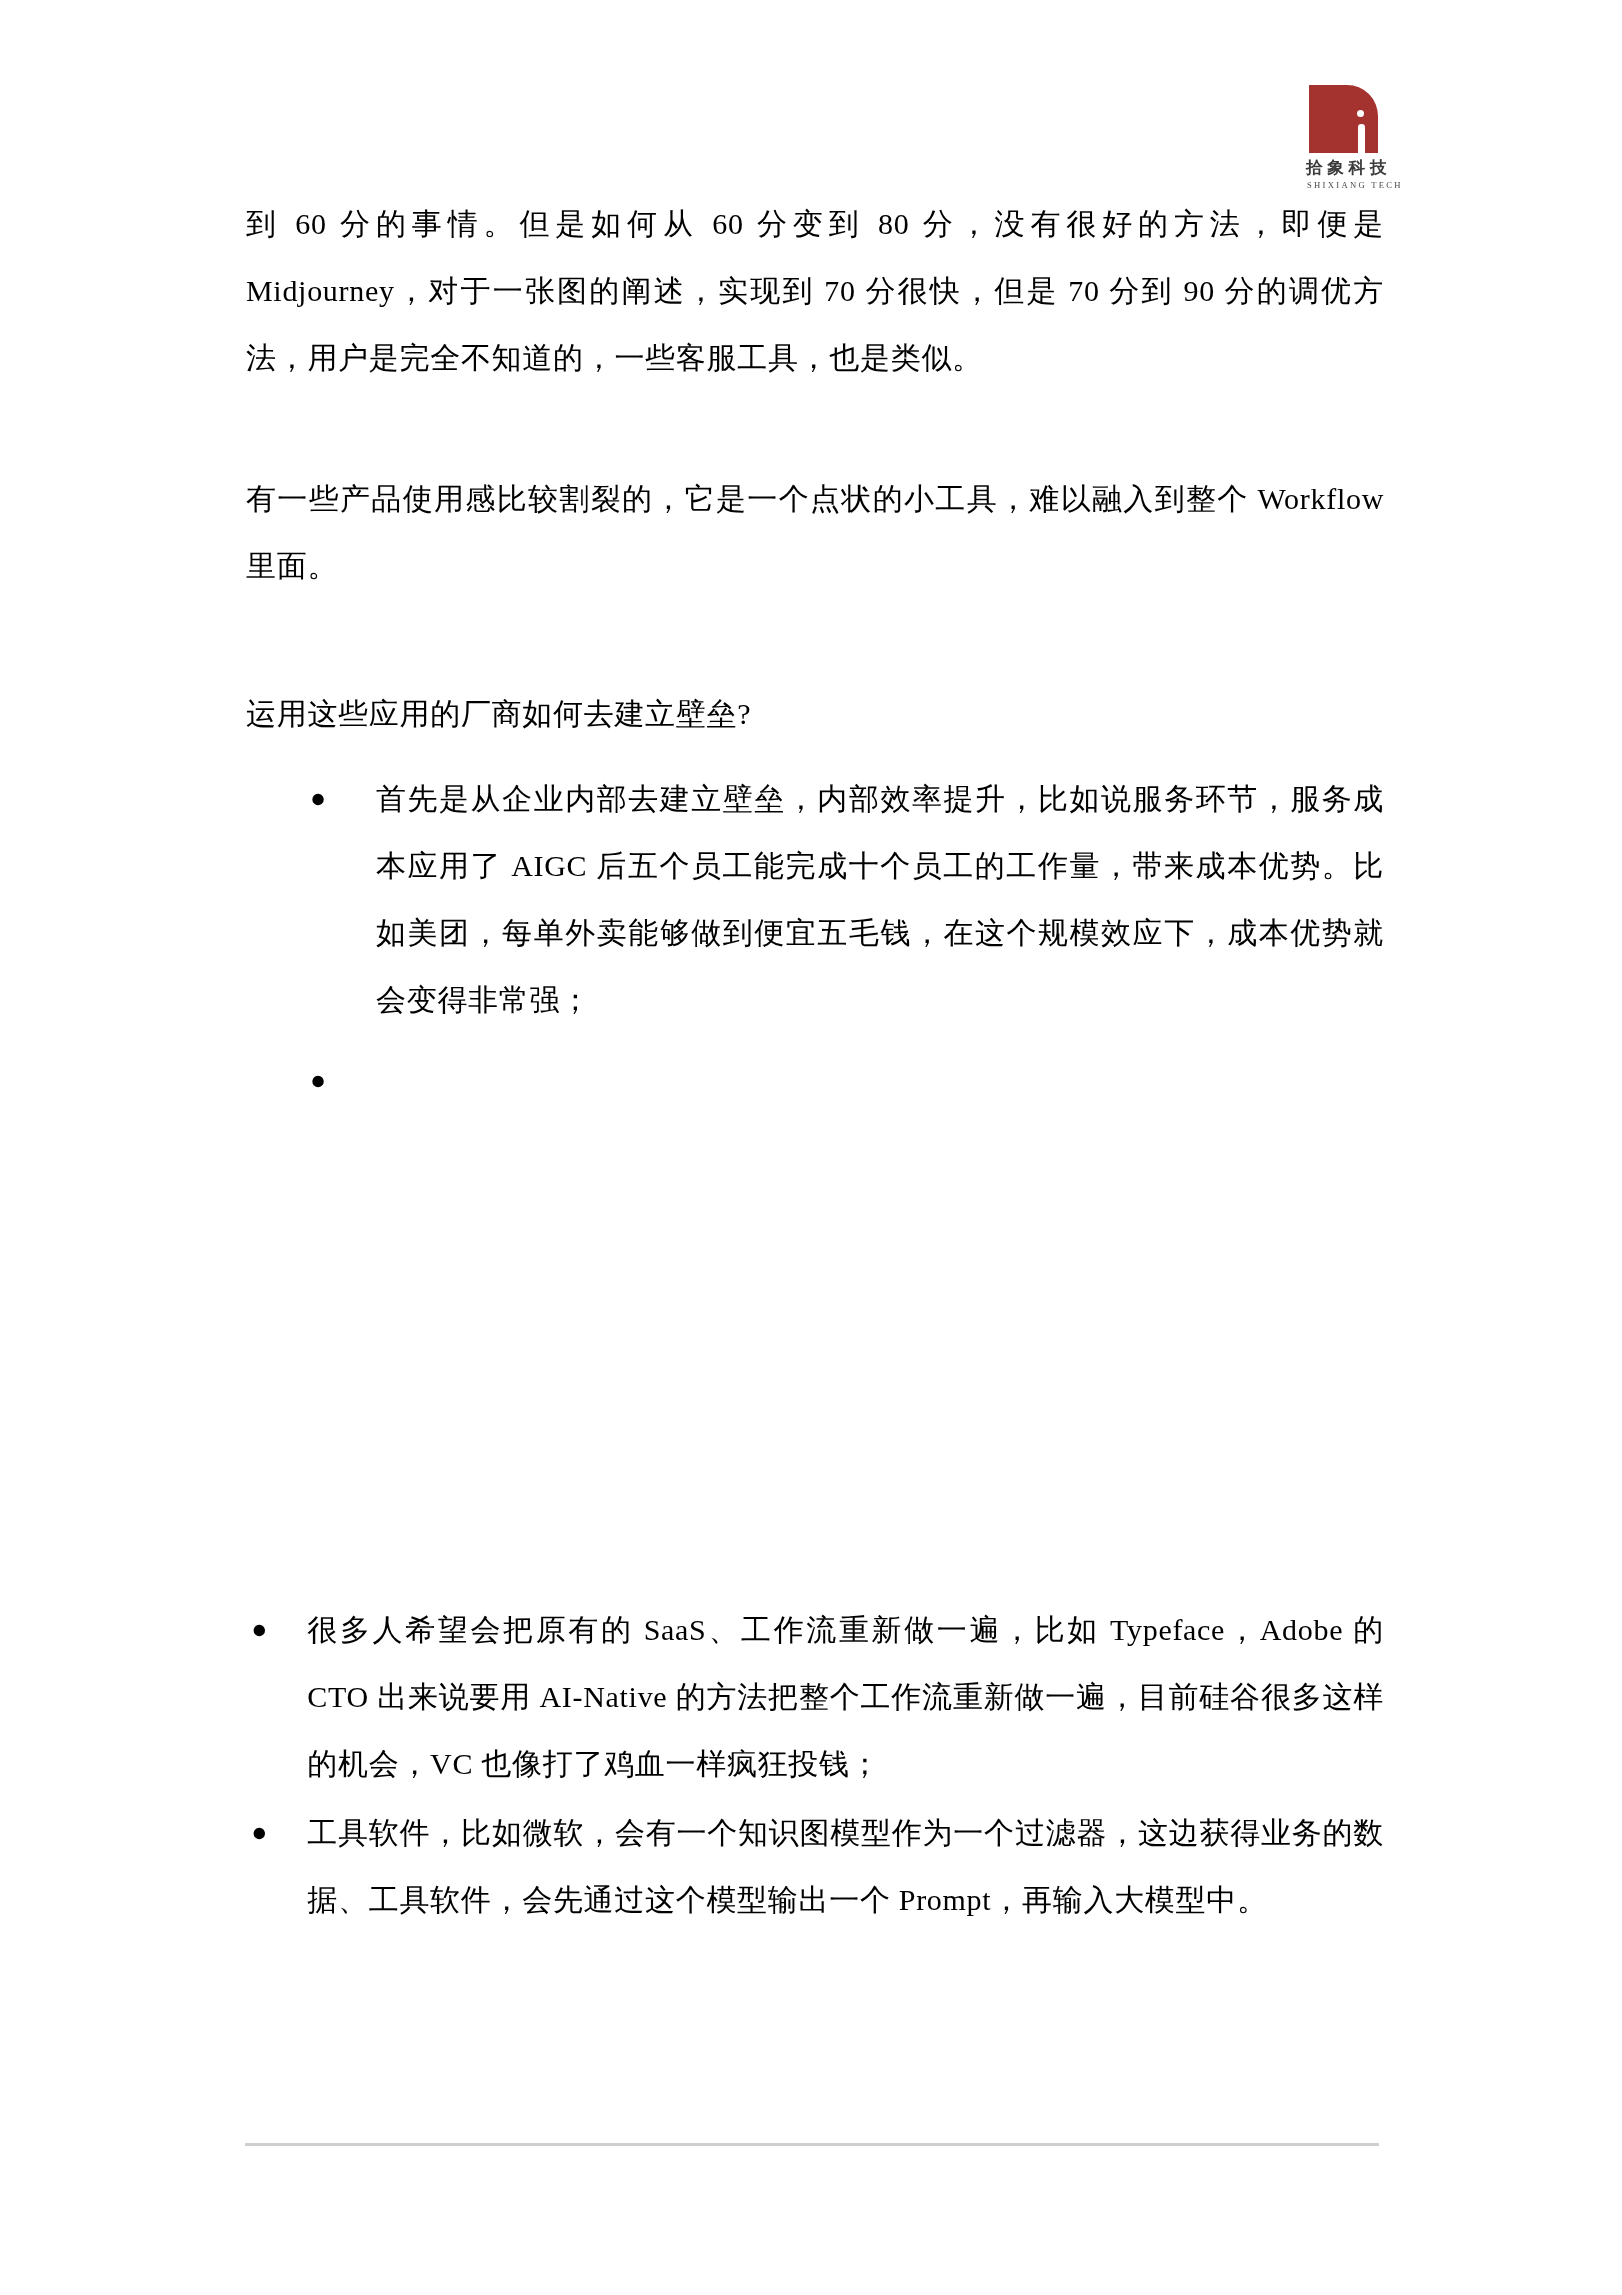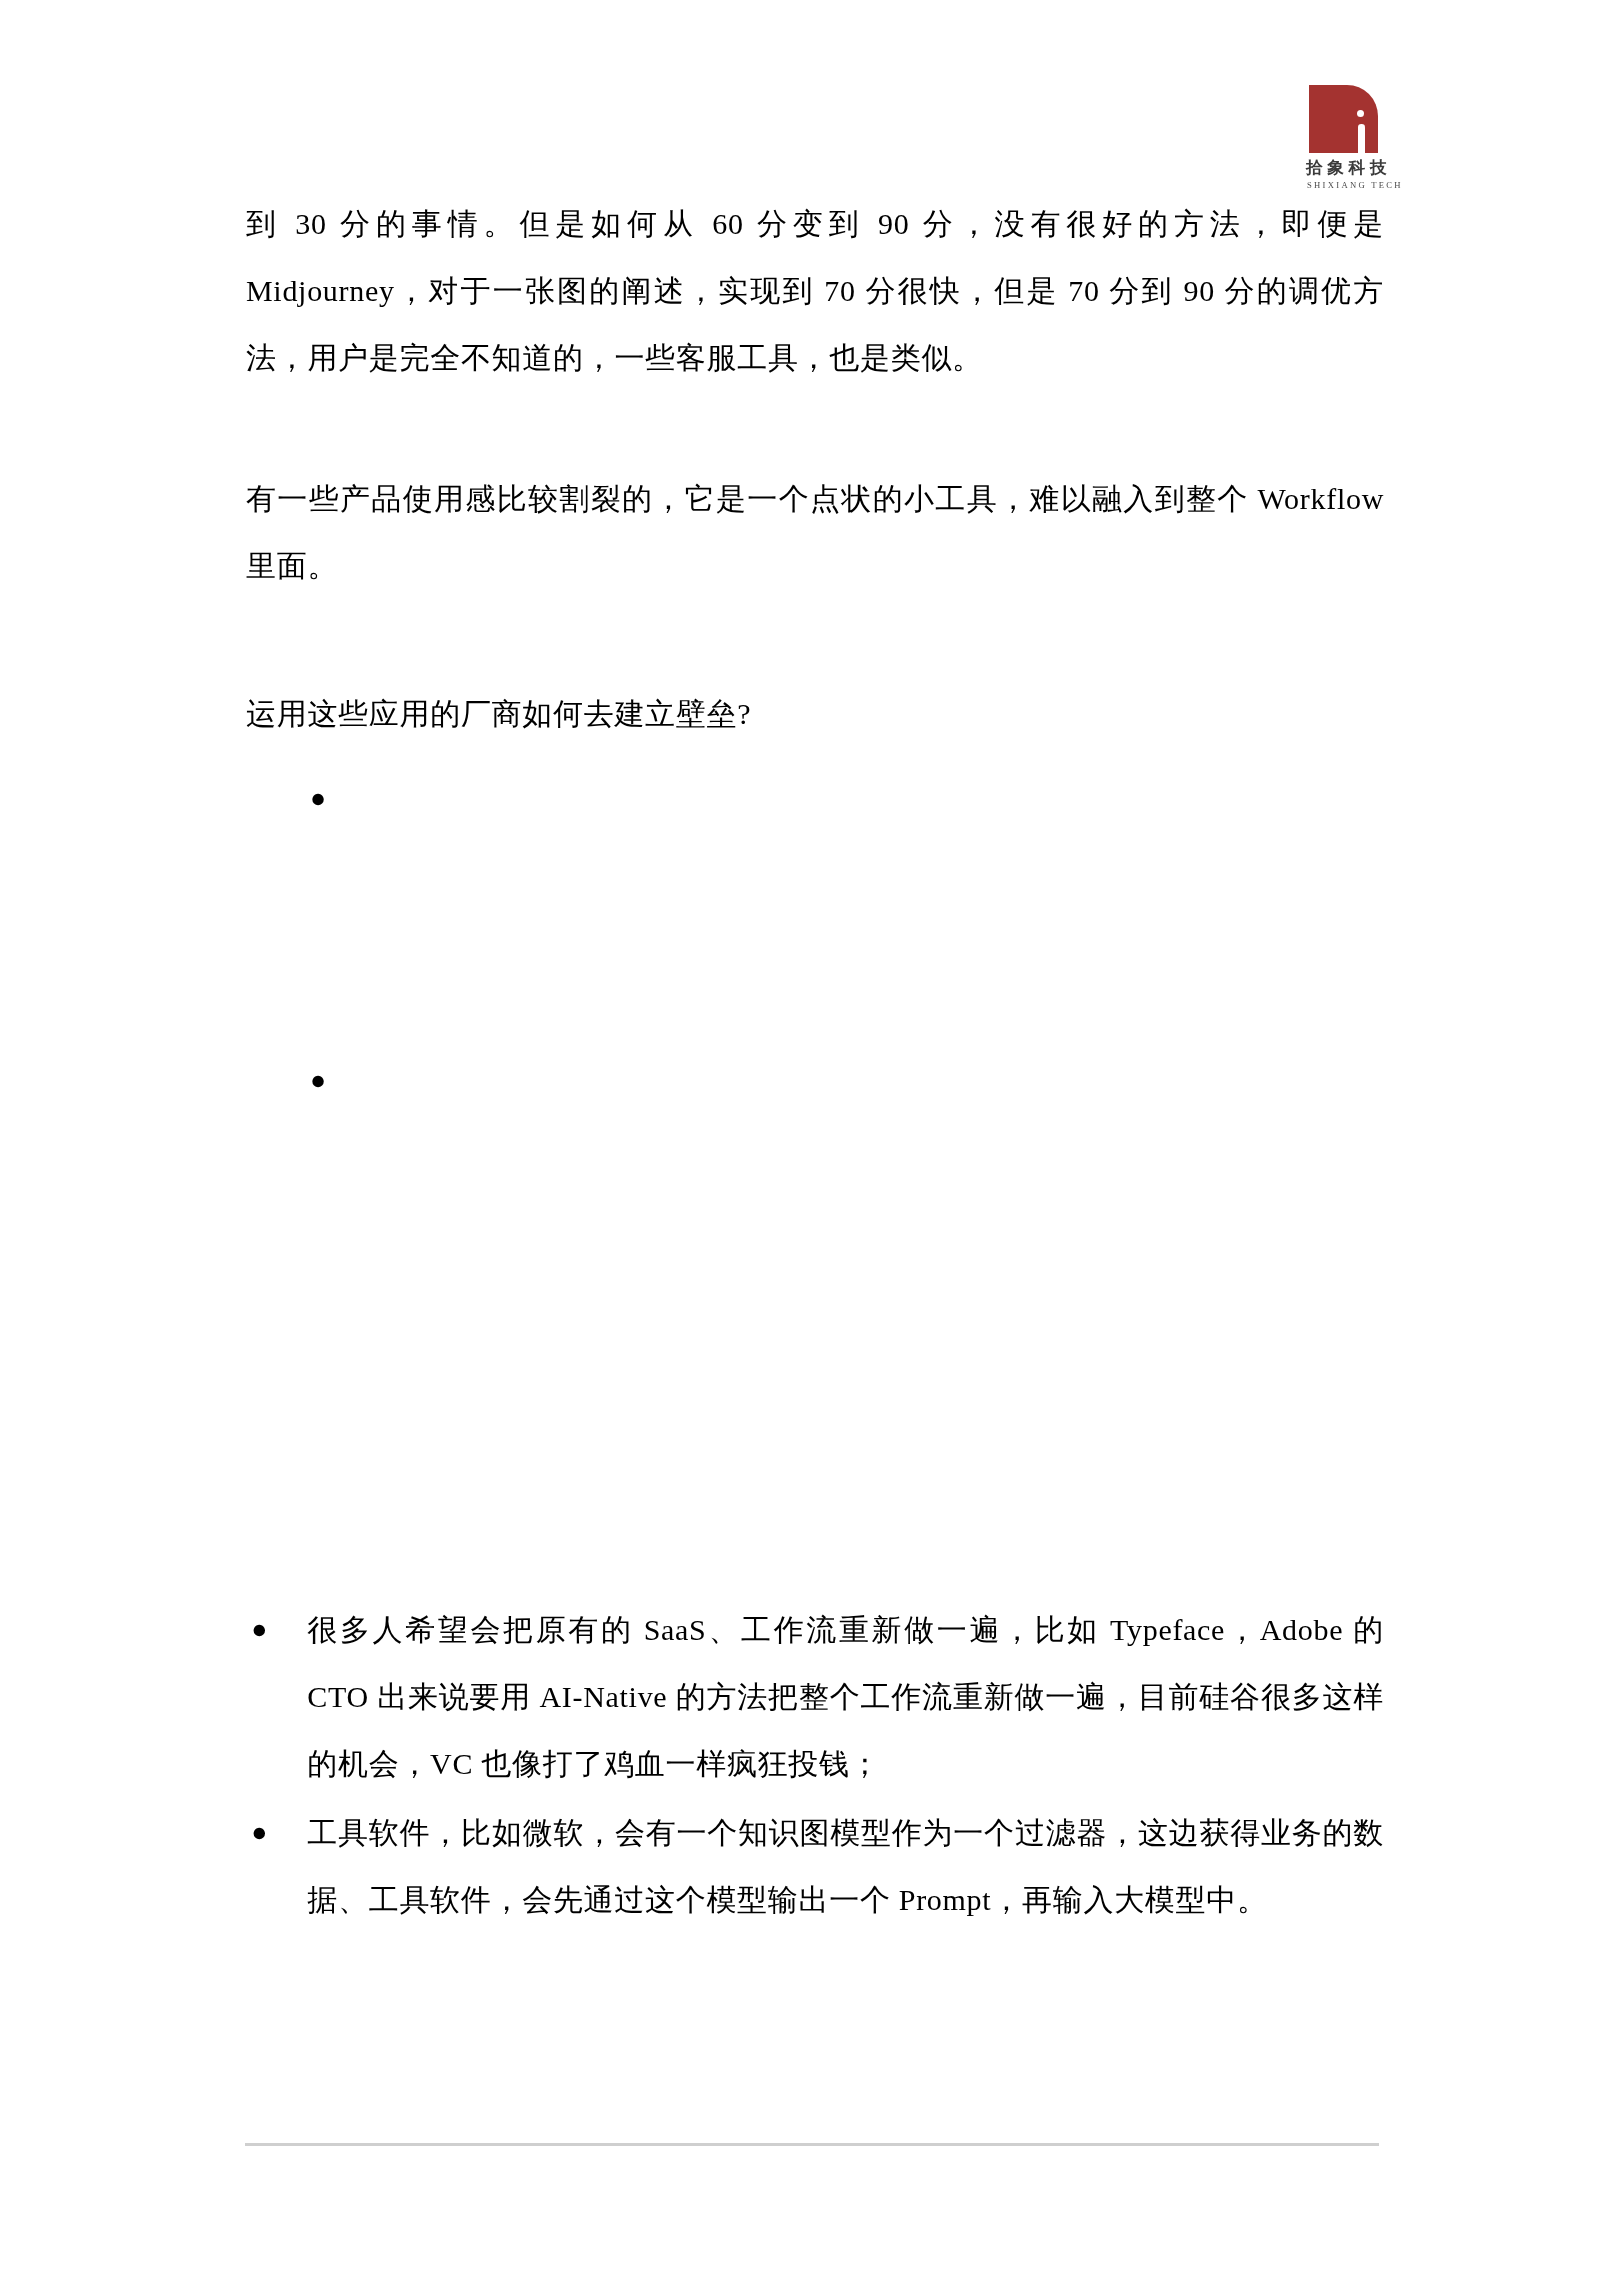--- a/index.html
+++ b/index.html
@@ -102,28 +102,29 @@
 
 <div class="page">
 
   <div class="logo-mark">
     <span class="logo-eye"></span>
     <span class="logo-slit"></span>
   </div>
   <div class="logo-cn">拾象科技</div>
   <div class="logo-en">SHIXIANG TECH</div>
 
-  <p class="body-text" style="top:190px">到 30 分的事情。但是如何从 60 分变到 90 分，没有很好的方法，即便是 Midjourney，对于一张图的阐述，实现到 70 分很快，但是 70 分到 90 分的调优方法，用户是完全不知道的，一些客服工具，也是类似。</p>
+  <p class="body-text" style="top:190px">到 60 分的事情。但是如何从 60 分变到 80 分，没有很好的方法，即便是 Midjourney，对于一张图的阐述，实现到 70 分很快，但是 70 分到 90 分的调优方法，用户是完全不知道的，一些客服工具，也是类似。</p>
 
   <p class="body-text single" style="top:680px">运用这些应用的厂商如何去建立壁垒?</p>
 
   <p class="body-text" style="top:465px">有一些产品使用感比较割裂的，它是一个点状的小工具，难以融入到整个 Workflow 里面。</p>
 
   <div class="bullet indent-deep" style="top:765px">
     <span class="marker">●</span>
+    <div class="btext">首先是从企业内部去建立壁垒，内部效率提升，比如说服务环节，服务成本应用了 AIGC 后五个员工能完成十个员工的工作量，带来成本优势。比如美团，每单外卖能够做到便宜五毛钱，在这个规模效应下，成本优势就会变得非常强；</div>
   </div>
 
   <div class="bullet indent-deep" style="top:1047px">
     <span class="marker">●</span>
   </div>
 
 
   <div class="bullet indent-shallow" style="top:1596px">
     <span class="marker">●</span>
     <div class="btext">很多人希望会把原有的 SaaS、工作流重新做一遍，比如 Typeface，Adobe 的 CTO 出来说要用 AI-Native 的方法把整个工作流重新做一遍，目前硅谷很多这样的机会，VC 也像打了鸡血一样疯狂投钱；</div>

